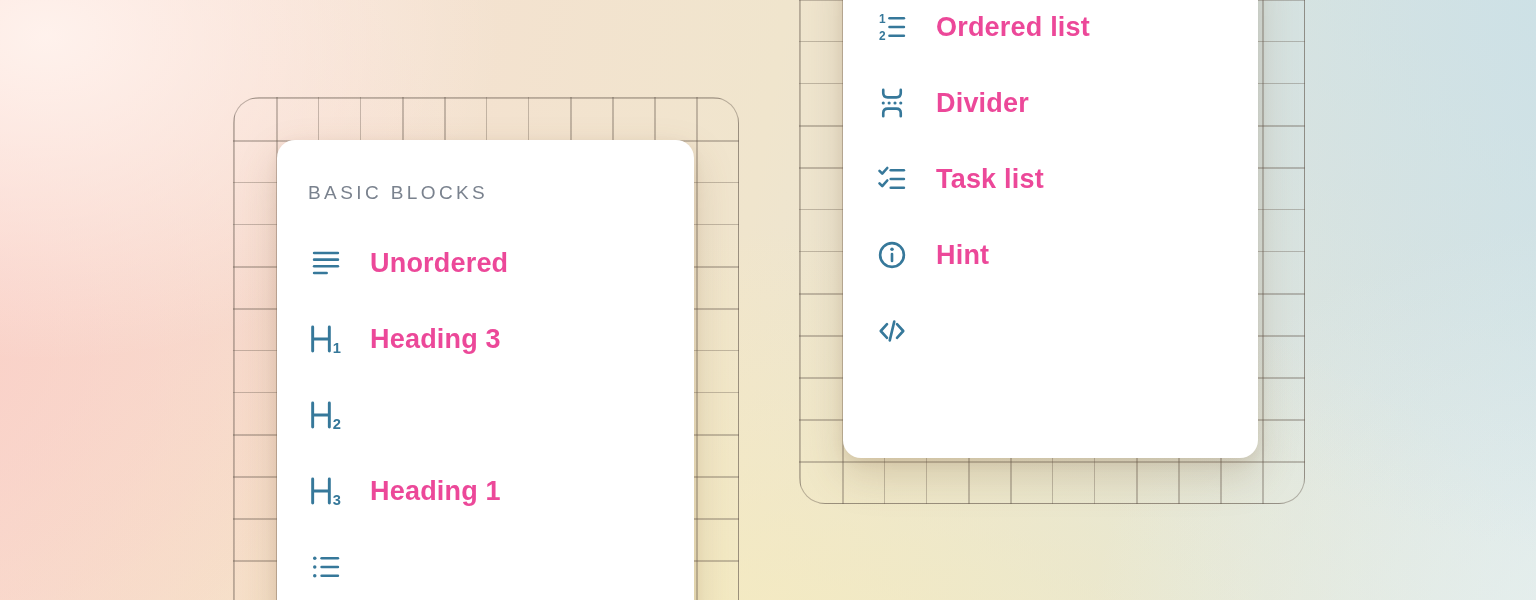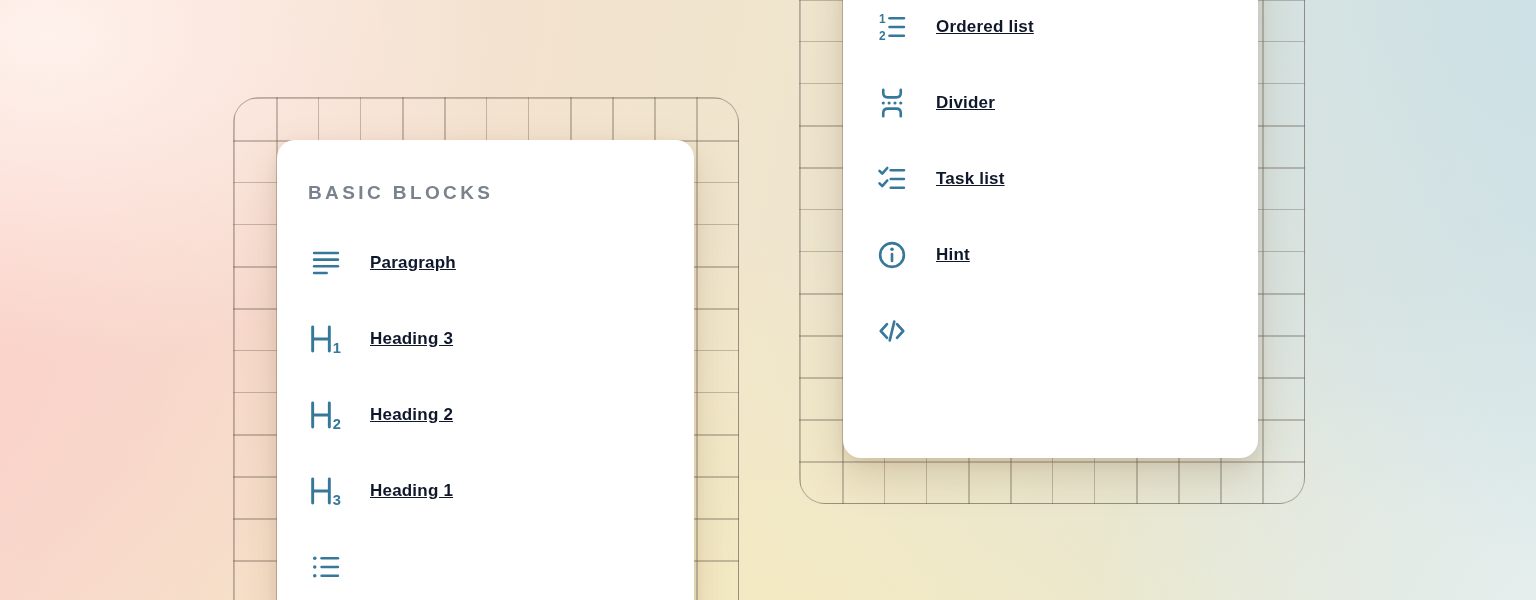--- a/index.html
+++ b/index.html
@@ -28,28 +28,28 @@
   .grid-left{left:233px;top:97px;}
   .grid-right{left:799px;top:-44px;}
   .card{
     position:absolute;background:#ffffff;border-radius:18px;
     box-shadow:0 18px 40px rgba(125,90,55,.22), 0 4px 12px rgba(125,90,55,.10);
   }
   .card-left{left:277px;top:140px;width:417px;height:540px;}
   .card-right{left:843px;top:-52px;width:415px;height:510px;}
   .card-header{
     margin:40px 0 19px 31px;
-    font-size:19px;line-height:26px;font-weight:700;
+    font-size:19px;line-height:26px;font-weight:400;
     letter-spacing:3.4px;color:#7a828e;
   }
   .menu-list{display:block;}
   .card-right .menu-list{padding-top:41px;}
   .menu-item{height:76px;display:flex;align-items:center;padding-left:31px;cursor:pointer;}
   .icon-box{width:36px;height:32px;flex:none;display:flex;align-items:center;justify-content:center;margin-right:26px;}
-  .menu-label{font-size:17px;font-weight:700;color:#0f172a;letter-spacing:.2px;white-space:nowrap;text-decoration:underline;}
+  .menu-label{font-size:27px;font-weight:700;color:#ec4899;letter-spacing:.2px;white-space:nowrap;}
   .ic{width:34px;height:30px;display:block;}
   .ic-h{width:36px;height:32px;display:block;}
   .ic *{vector-effect:none;}
   .ic-digit{font-family:"Liberation Sans",sans-serif;font-weight:700;}
 </style>
 </head>
 <body>
 
 <div class="stage">
 
@@ -62,41 +62,40 @@
 
       <div class="menu-item">
         <span class="icon-box">
           <svg class="ic" viewBox="0 0 24 24" fill="none" stroke="#36789a" stroke-width="2.1" stroke-linecap="round" stroke-linejoin="round">
             <line x1="2.5" y1="4" x2="21.5" y2="4"></line>
             <line x1="2.5" y1="9.3" x2="21.5" y2="9.3"></line>
             <line x1="2.5" y1="14.6" x2="21.5" y2="14.6"></line>
             <line x1="2.5" y1="20" x2="12.5" y2="20"></line>
           </svg>
         </span>
-        <span class="menu-label">Paragraph</span>
+        <span class="menu-label">Unordered</span>
       </div>
 
       <div class="menu-item">
         <span class="icon-box">
           <svg class="ic-h" viewBox="0 0 27 24" fill="none" stroke="#36789a" stroke-width="2.2" stroke-linecap="round" stroke-linejoin="round">
             <path d="M3.5,3 V21 M16,3 V21 M3.5,12 H16"></path>
             <text class="ic-digit" x="18.5" y="22.5" font-size="11" fill="#36789a" stroke="none">1</text>
           </svg>
         </span>
         <span class="menu-label">Heading 3</span>
       </div>
 
       <div class="menu-item">
         <span class="icon-box">
           <svg class="ic-h" viewBox="0 0 27 24" fill="none" stroke="#36789a" stroke-width="2.2" stroke-linecap="round" stroke-linejoin="round">
             <path d="M3.5,3 V21 M16,3 V21 M3.5,12 H16"></path>
             <text class="ic-digit" x="18.5" y="22.5" font-size="11" fill="#36789a" stroke="none">2</text>
           </svg>
         </span>
-        <span class="menu-label">Heading 2</span>
       </div>
 
       <div class="menu-item">
         <span class="icon-box">
           <svg class="ic-h" viewBox="0 0 27 24" fill="none" stroke="#36789a" stroke-width="2.2" stroke-linecap="round" stroke-linejoin="round">
             <path d="M3.5,3 V21 M16,3 V21 M3.5,12 H16"></path>
             <text class="ic-digit" x="18.5" y="22.5" font-size="11" fill="#36789a" stroke="none">3</text>
           </svg>
         </span>
         <span class="menu-label">Heading 1</span>

